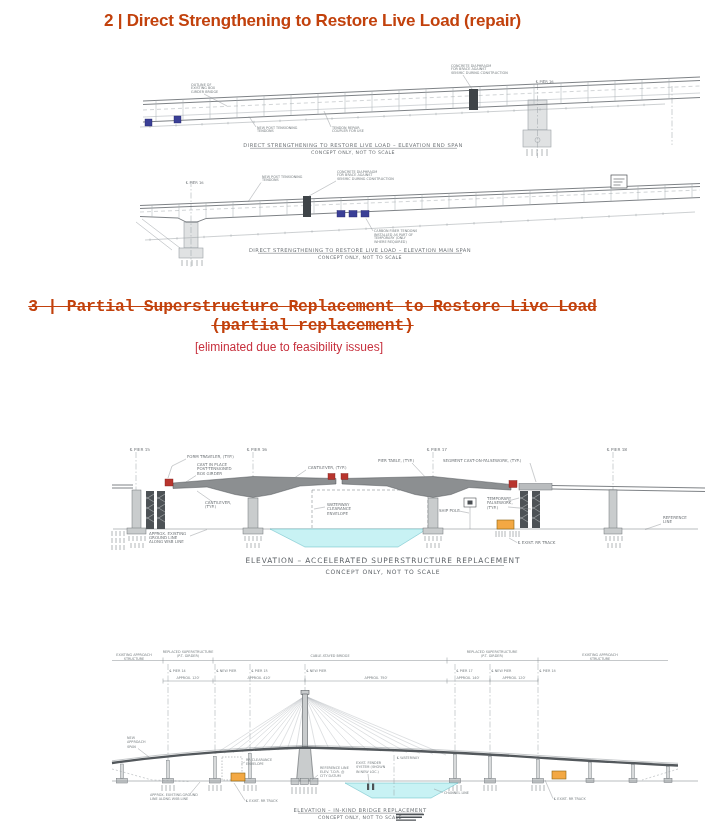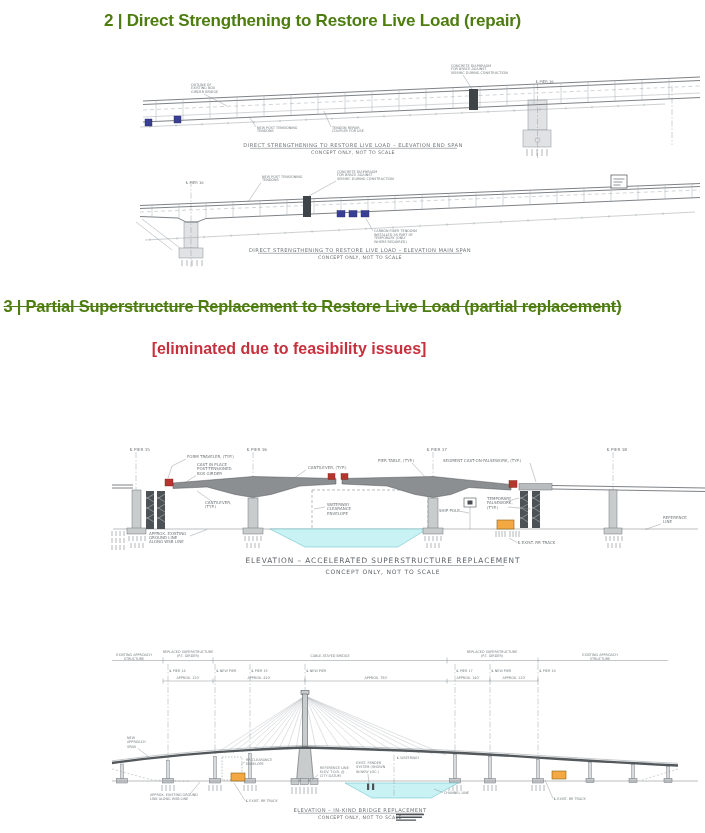--- a/index.html
+++ b/index.html
@@ -1,23 +1,23 @@
 <!DOCTYPE html>
 <html><head>
 <meta charset="utf-8">
 <style>
   html,body{margin:0;padding:0;background:#fff;}
   .page{position:relative;width:705px;height:833px;background:#fff;overflow:hidden;
         font-family:"Liberation Sans",sans-serif;}
   .h{position:absolute;left:0;width:625px;text-align:center;font-weight:700;
-     color:#4d7c0f;font-size:17px;letter-spacing:-0.2px;}
-  .h.small{font-size:16.4px;}
+     color:#c2410c;font-size:17px;letter-spacing:-0.2px;}
+  .h.small{font-size:16.4px;font-family:Liberation Mono, monospace;}
   .strike{text-decoration:line-through;}
-  .rednote{position:absolute;left:0;width:578px;text-align:center;font-weight:700;
-     font-size:16px;color:#c7303d;}
+  .rednote{position:absolute;left:0;width:578px;text-align:center;font-weight:400;
+     font-size:12px;color:#c7303d;}
   svg{position:absolute;left:0;}
   svg text{font-family:"DejaVu Sans",sans-serif;}
   .lbl{font-size:3.4px;fill:#7a8084;}
   .lblc{font-size:4px;fill:#6f7478;}
   .plbl{font-size:3.7px;fill:#6f7478;}
   .plblc{font-size:4.2px;fill:#6f7478;}
   .cap1{font-size:5.2px;fill:#6f7478;letter-spacing:.45px;}
   .cap2{font-size:4.7px;fill:#6f7478;letter-spacing:.4px;}
   .cap1c{font-size:7.4px;fill:#5d6267;letter-spacing:.9px;}
   .cap2c{font-size:6px;fill:#5d6267;letter-spacing:.8px;}

